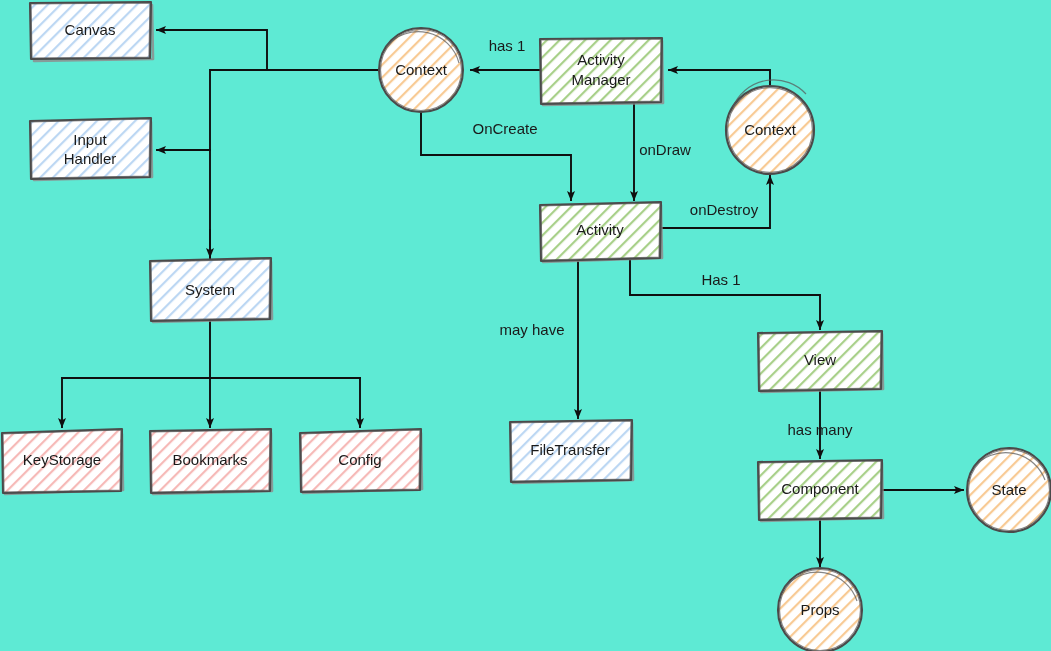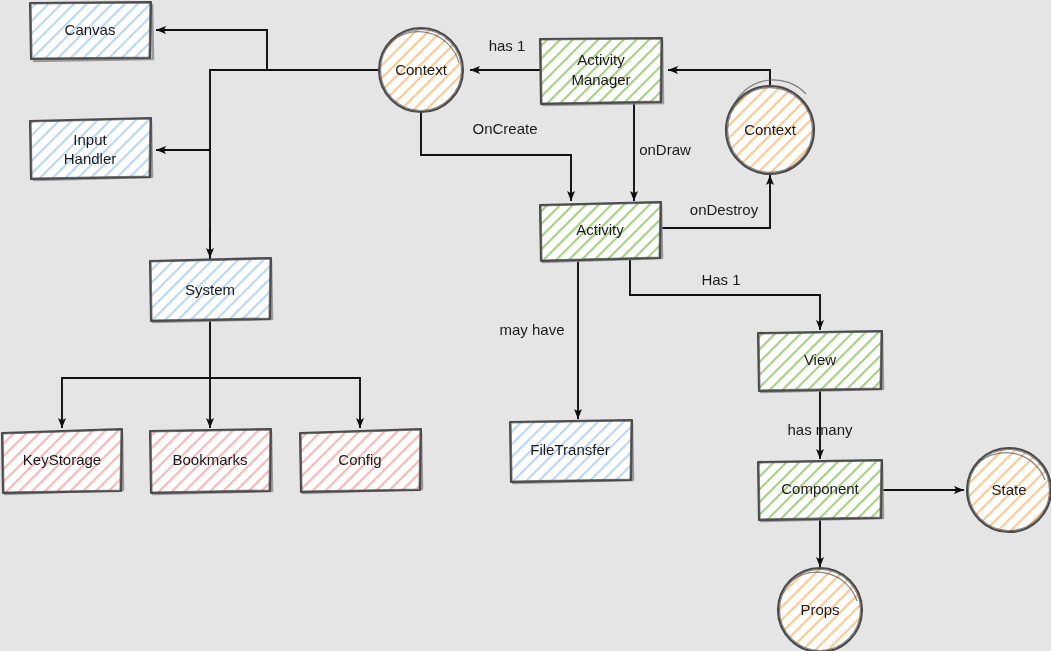--- a/index.html
+++ b/index.html
@@ -8,21 +8,21 @@
     padding: 0;
     background: #ffffff;
   }
   body {
     font-family: "Liberation Sans", sans-serif;
   }
   #diagram-root {
     position: relative;
     width: 1051px;
     height: 651px;
-    background: #e5e5e5;
+    background: #5eead4;
     overflow: hidden;
   }
   #diagram-svg {
     position: absolute;
     top: 0;
     left: 0;
     width: 1051px;
     height: 651px;
   }
   .node-label {

